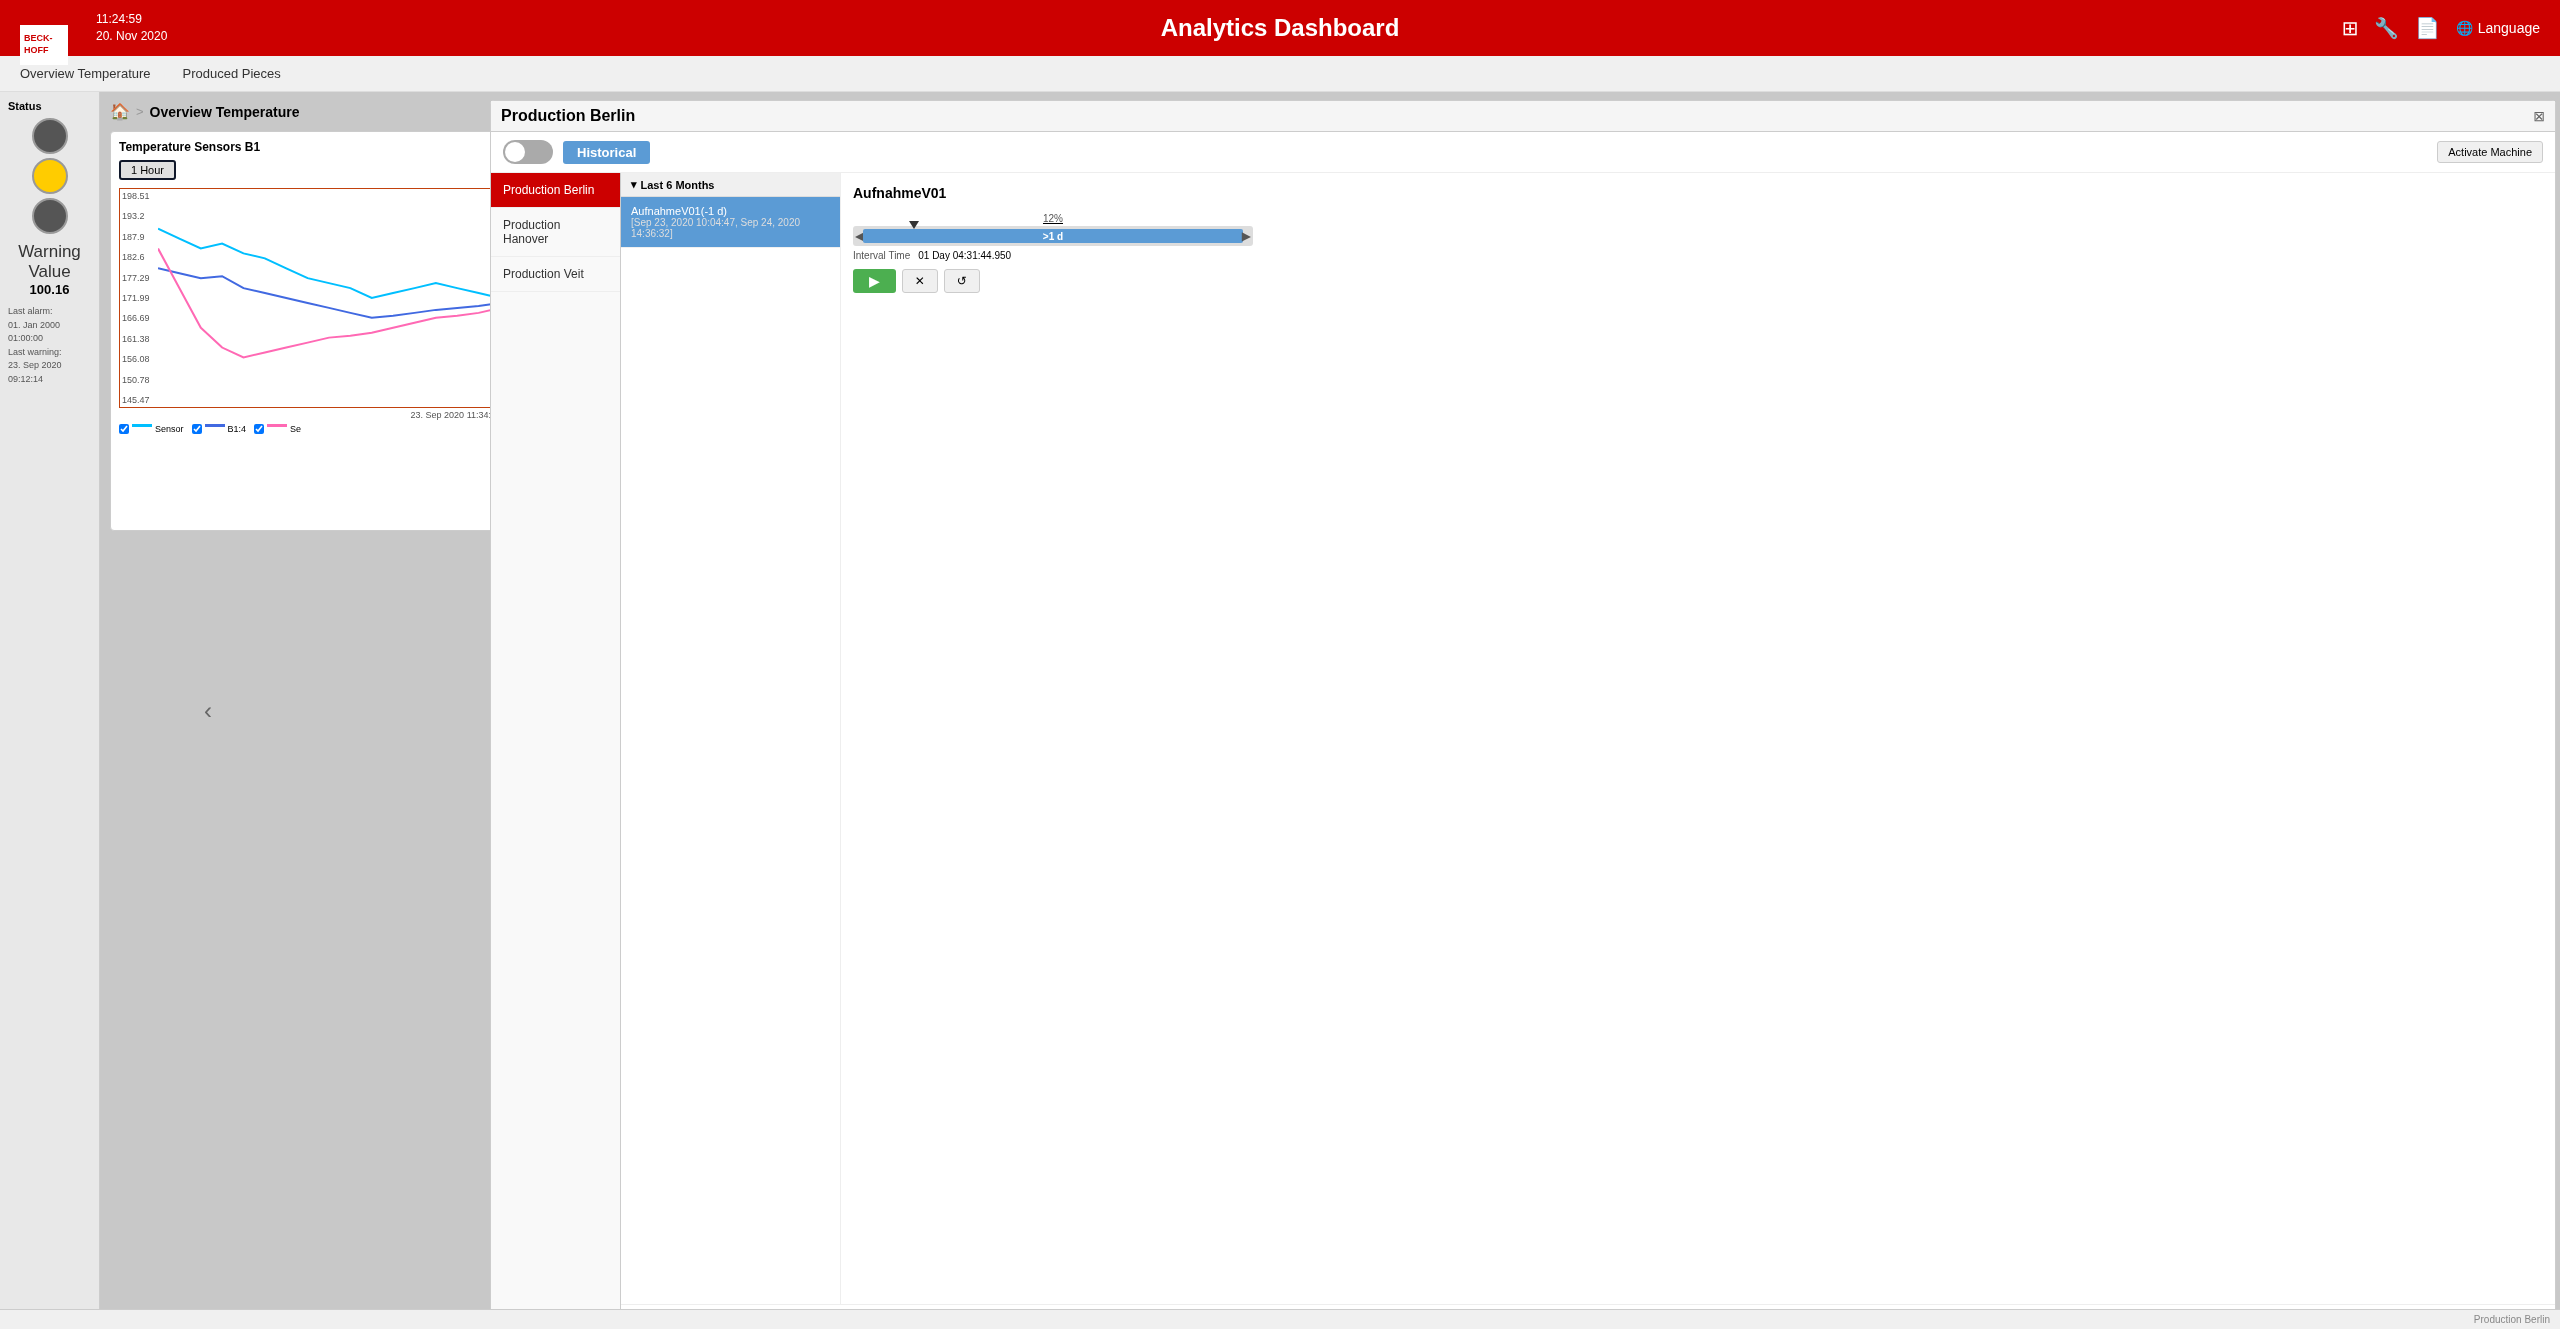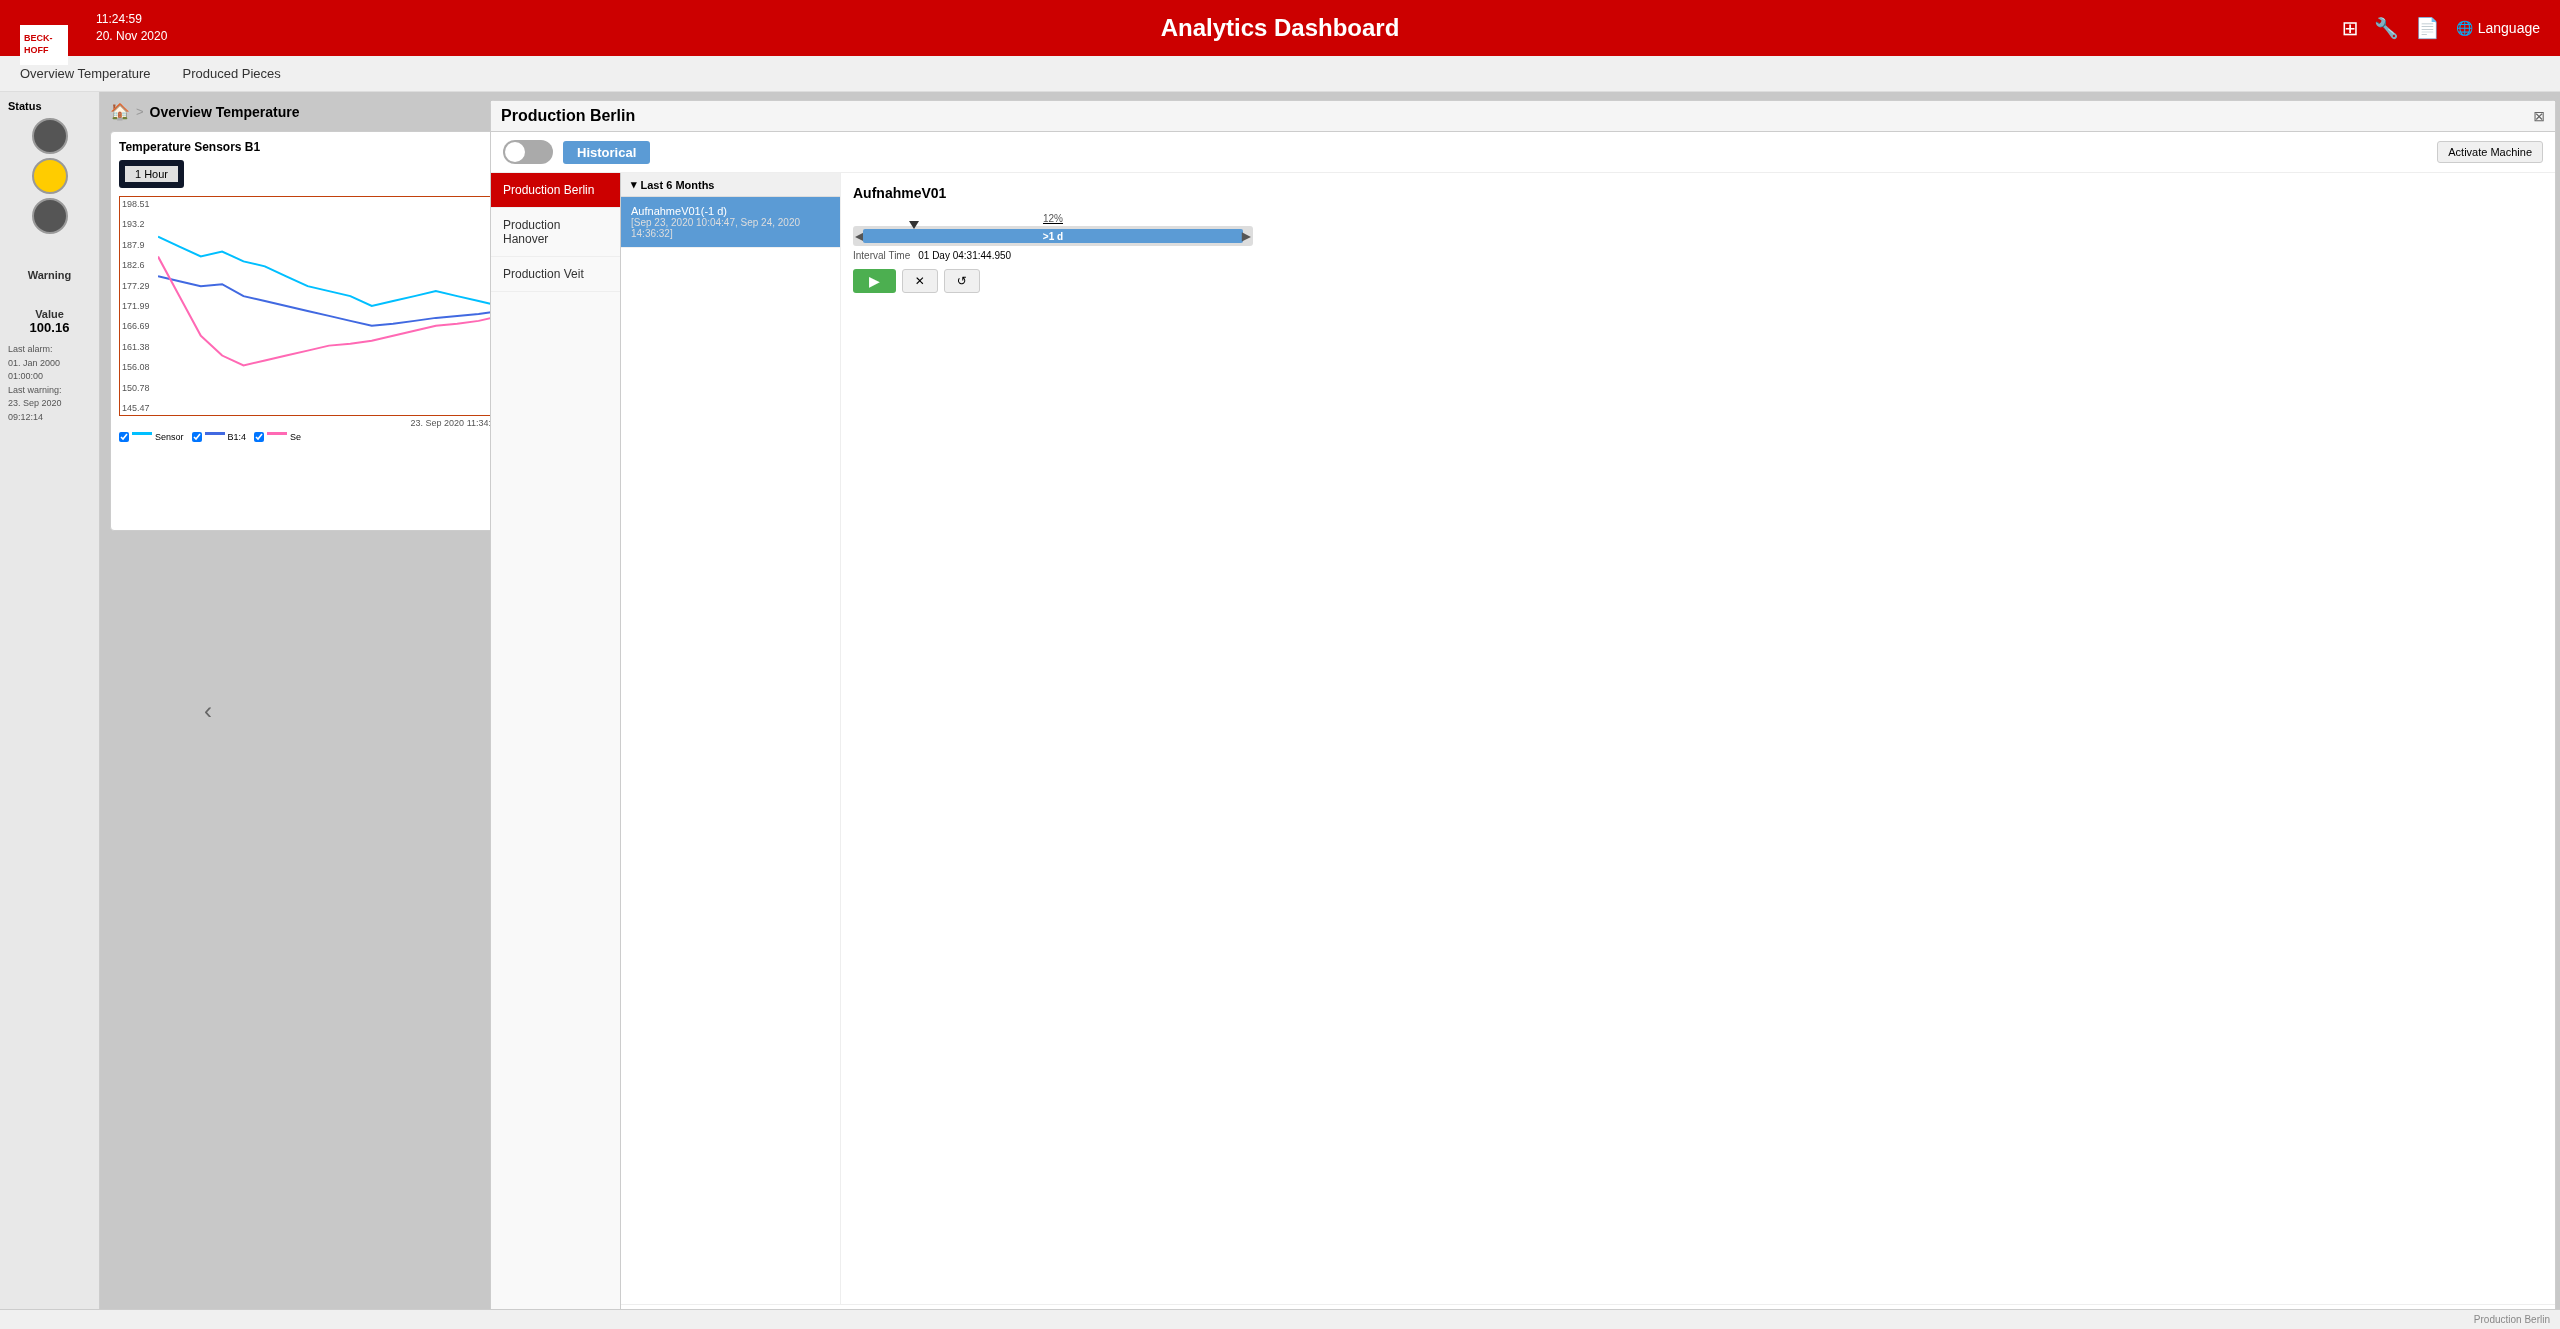--- a/index.html
+++ b/index.html
@@ -113,21 +113,21 @@
     }
     .light {
       width: 36px;
       height: 36px;
       border-radius: 50%;
       border: 2px solid #999;
     }
     .light.red { background: #555; }
     .light.yellow { background: #ffcc00; }
     .light.green { background: #555; }
-    .status-warning { font-size: 11px; font-weight: bold; color: #333; margin-top: 27px; }
+    .status-warning { font-size: 17px; font-weight: normal; color: #333; }
     .status-value { font-size: 13px; font-weight: bold; }
     .status-info { font-size: 9px; color: #555; margin-top: 8px; line-height: 1.5; }
 
     
     .content-area {
       flex: 1;
       padding: 10px;
       position: relative;
     }
 
@@ -157,21 +157,21 @@
       min-height: 400px;
       max-height: 560px;
     }
     .sensor-title {
       font-size: 12px;
       font-weight: bold;
       margin-bottom: 6px;
     }
     .interval-btn {
       background: #e0e0e0;
-      border: 6px solid #0f172a;
+      border: 2px solid #0f172a;
       border-radius: 3px;
       padding: 2px 10px;
       font-size: 11px;
       cursor: pointer;
       margin-bottom: 8px;
     }
     .chart-area {
       position: relative;
       height: 220px;
       border: 1px solid #c2410c;

